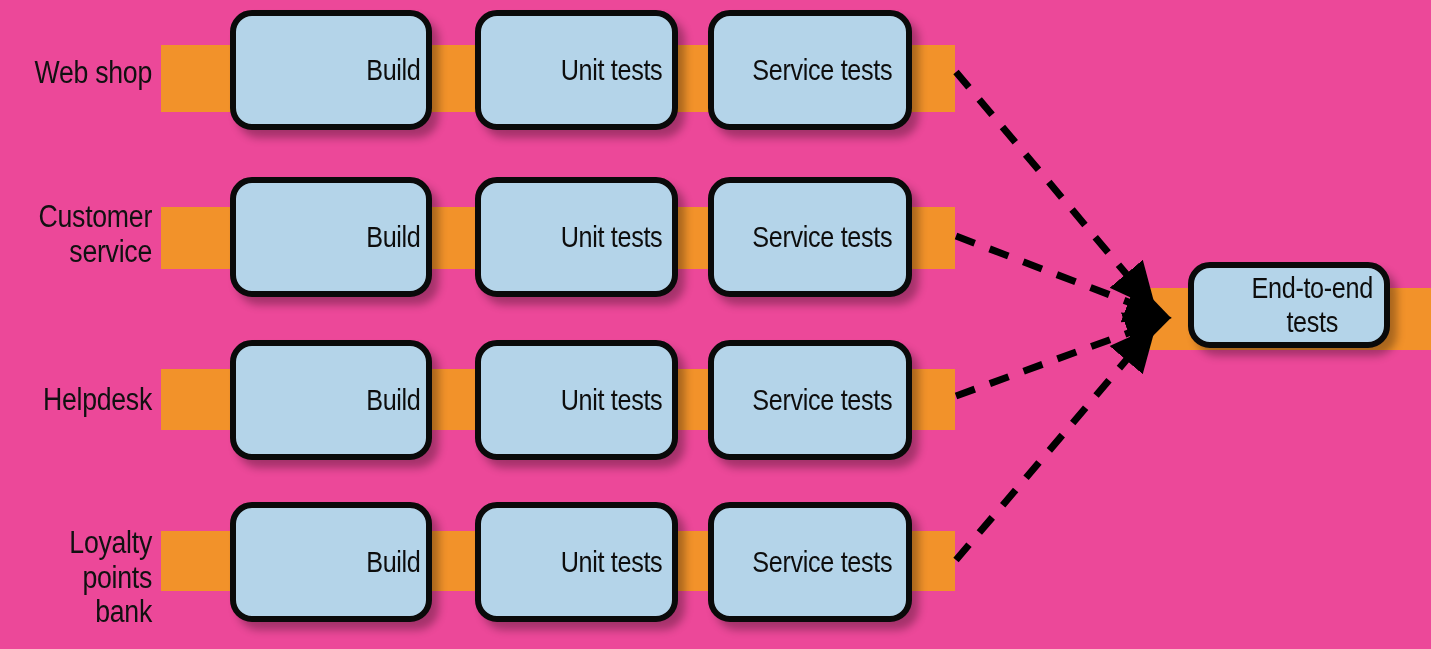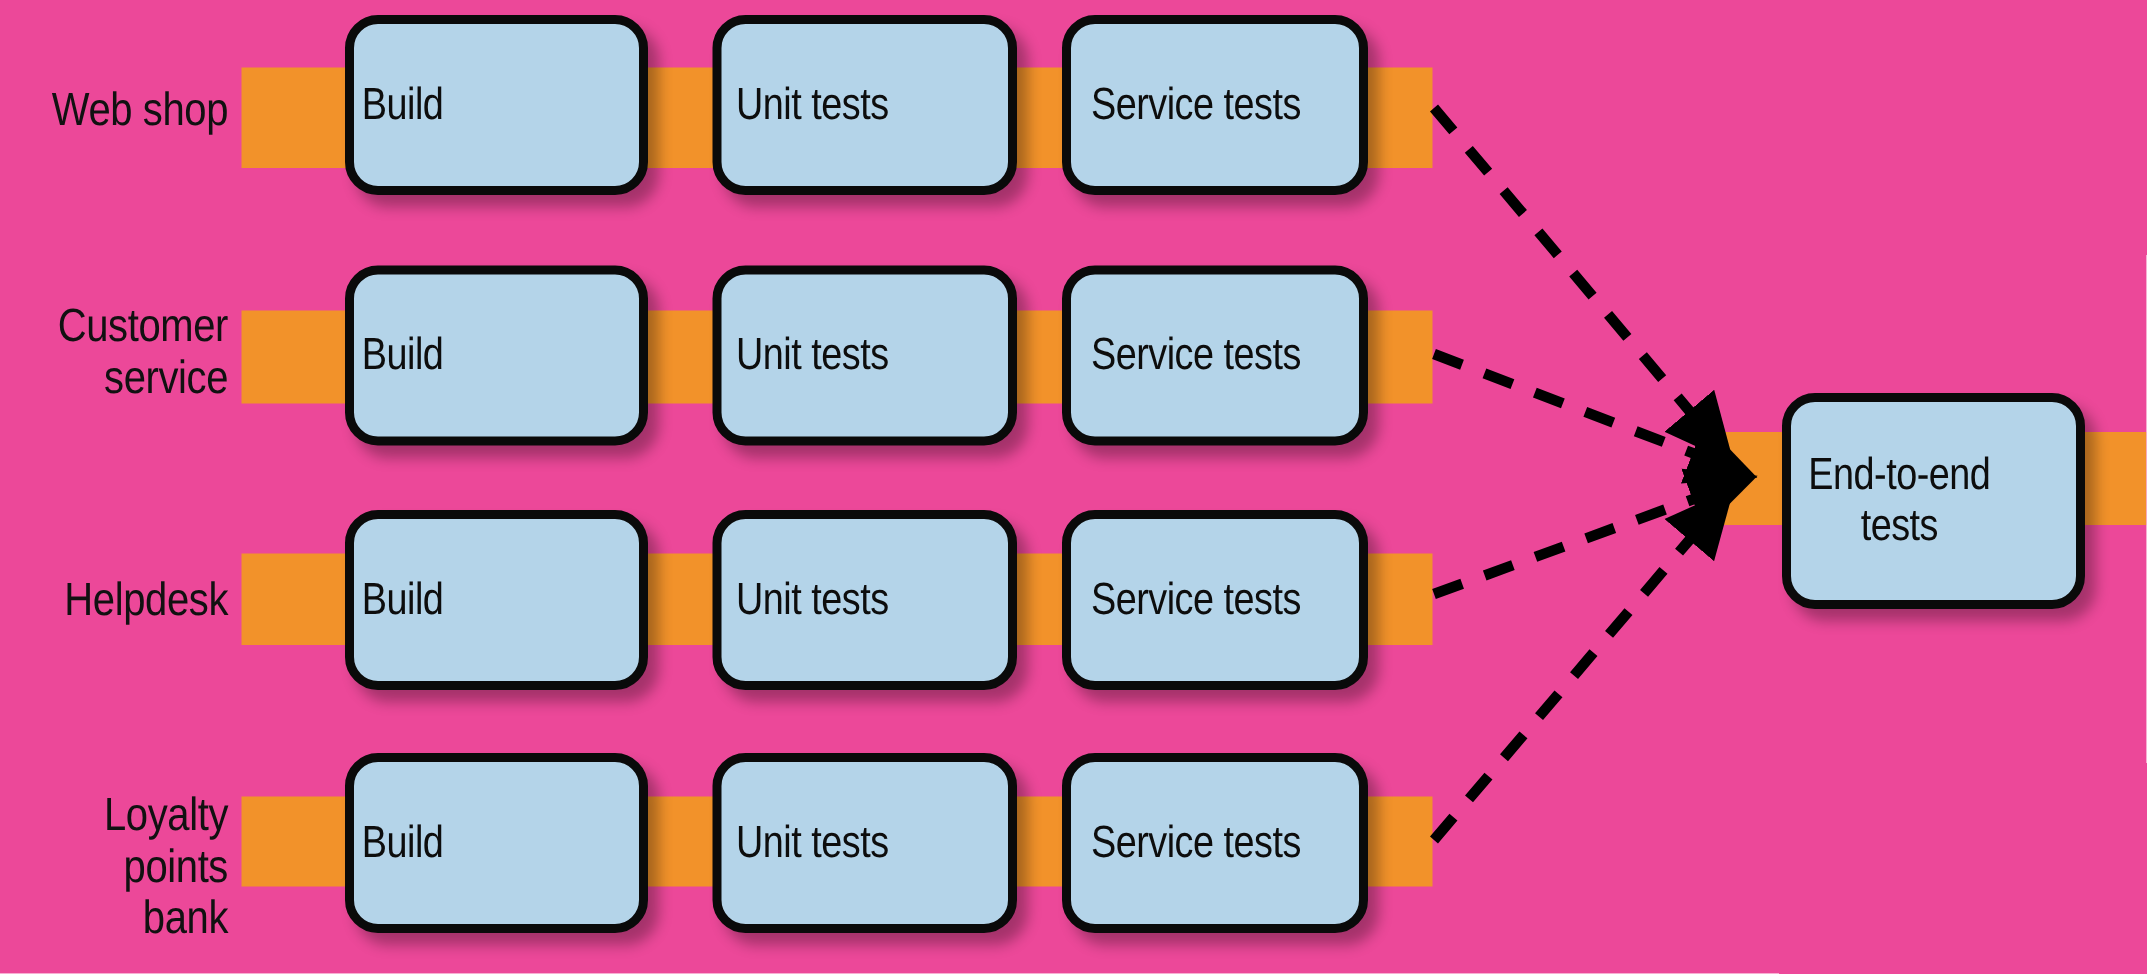--- a/index.html
+++ b/index.html
@@ -28,21 +28,21 @@
   
   .stage {
     position: absolute;
     box-sizing: border-box;
     background: #B4D4E9;
     border: 6px solid #0a0a0a;
     border-radius: 22px;
     z-index: 3;
     display: flex;
     align-items: center;
-    justify-content: flex-start;
+    justify-content: flex-end;
     box-shadow: 7px 8px 9px rgba(0,0,0,0.30);
   }
   .stage-label {
     font-family: "Liberation Sans", "DejaVu Sans", sans-serif;
     font-size: 30px;
     font-weight: 400;
     color: #0d0d0d;
     letter-spacing: -0.4px;
     text-align: center;
     line-height: 1.14;
@@ -125,21 +125,21 @@
     <span class="stage-label">Build</span>
   </div>
   <div class="stage" style="left:475px; top:502px; width:203px; height:120px;">
     <span class="stage-label">Unit tests</span>
   </div>
   <div class="stage" style="left:708px; top:502px; width:204px; height:120px;">
     <span class="stage-label">Service tests</span>
   </div>
 
   <div class="rail" style="left:1145px; top:288px; width:286px; height:62px;"></div>
-  <div class="stage" style="left:1188px; top:262px; width:202px; height:144px;">
+  <div class="stage" style="left:1188px; top:262px; width:202px; height:86px;">
     <span class="stage-label">End-to-end
 tests</span>
   </div>
 
   <svg id="arrows" viewBox="0 0 1431 649">
     <defs>
       <marker id="ah" markerWidth="7" markerHeight="7" refX="0.4" refY="3.5" orient="auto" markerUnits="strokeWidth">
         <path d="M0,0.4 L6.6,3.5 L0,6.6 Z" fill="#000000"></path>
       </marker>
     </defs>

